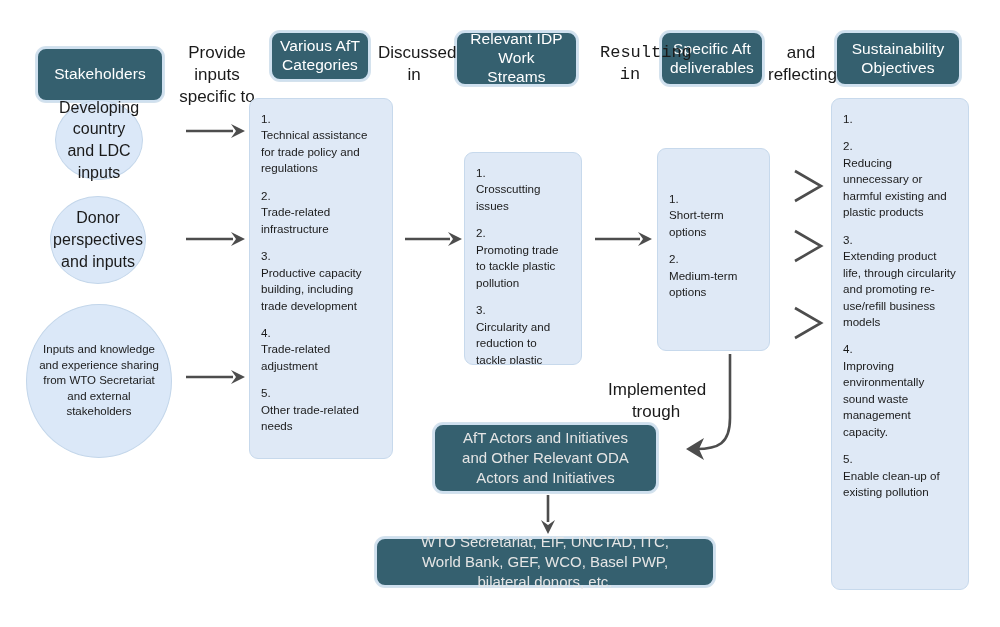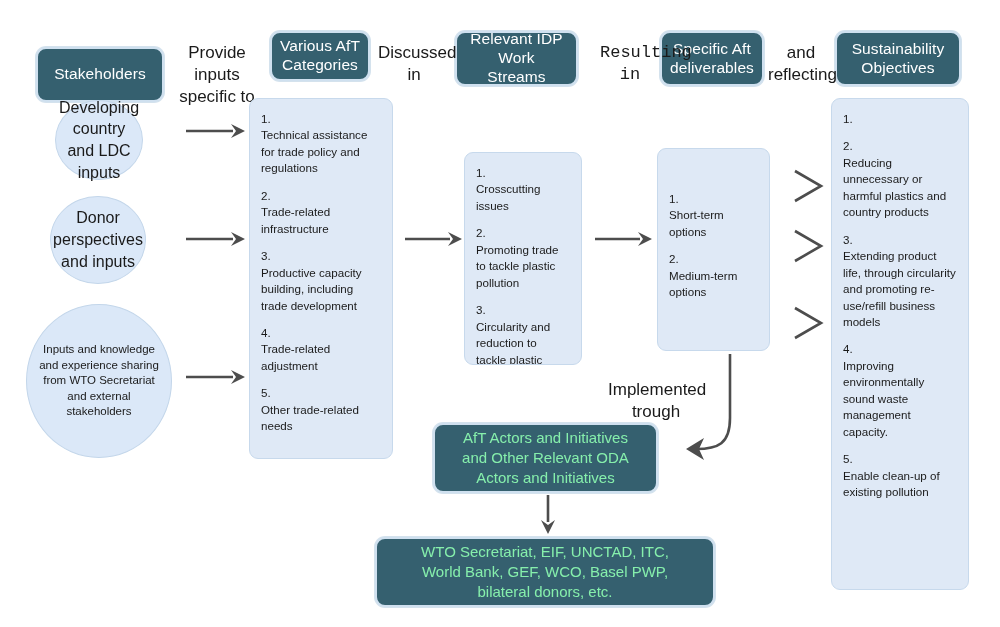--- a/index.html
+++ b/index.html
@@ -79,21 +79,21 @@
     padding:6px 10px;
   }
 
   
   .darkbox{
     position:absolute;
     box-sizing:border-box;
     background:#35606f;
     border:2px solid #cfe0ef;
     border-radius:10px;
-    color:#86efac;
+    color:#e5e5e5;
     display:flex;
     align-items:center;
     justify-content:center;
     text-align:center;
     font-size:15px;
     line-height:1.32;
     padding:6px 24px;
     box-shadow:0 0 0 1px rgba(160,190,215,.45);
   }
 
@@ -265,21 +265,21 @@
       <path class="chev" d="M3 3 L29 18 L3 33"></path>
     </svg>
   </div>
 
   <div class="panel" style="left:831px;top:98px;width:138px;height:492px;">
     <div class="item">
       <span class="num">1.</span>
     </div>
     <div class="item">
       <span class="num">2.</span>
-      <span class="txt">Reducing unnecessary or harmful plastics and country products</span>
+      <span class="txt">Reducing unnecessary or harmful existing and plastic products</span>
     </div>
     <div class="item">
       <span class="num">3.</span>
       <span class="txt">Extending product life, through circularity and promoting re-use/refill business models</span>
     </div>
     <div class="item">
       <span class="num">4.</span>
       <span class="txt">Improving environmentally sound waste management capacity.</span>
     </div>
     <div class="item">
@@ -299,17 +299,17 @@
     <span>AfT Actors and Initiatives and Other Relevant ODA Actors and Initiatives</span>
   </div>
 
   <div class="arrow" style="left:537px;top:495px;width:22px;height:40px;">
     <svg width="22" height="40" viewBox="0 0 22 40">
       <path class="stroke" d="M11 0 V27"></path>
       <path class="strokefill" d="M4 25 L11 39 L18 25 L11 30 Z"></path>
     </svg>
   </div>
 
-  <div class="darkbox" style="left:375px;top:537px;width:340px;height:70px;">
+  <div class="darkbox" style="left:375px;top:537px;width:340px;height:50px;">
     <span>WTO Secretariat, EIF, UNCTAD, ITC, World Bank, GEF, WCO, Basel PWP, bilateral donors, etc.</span>
   </div>
 
 </div>
 
 </body></html>

